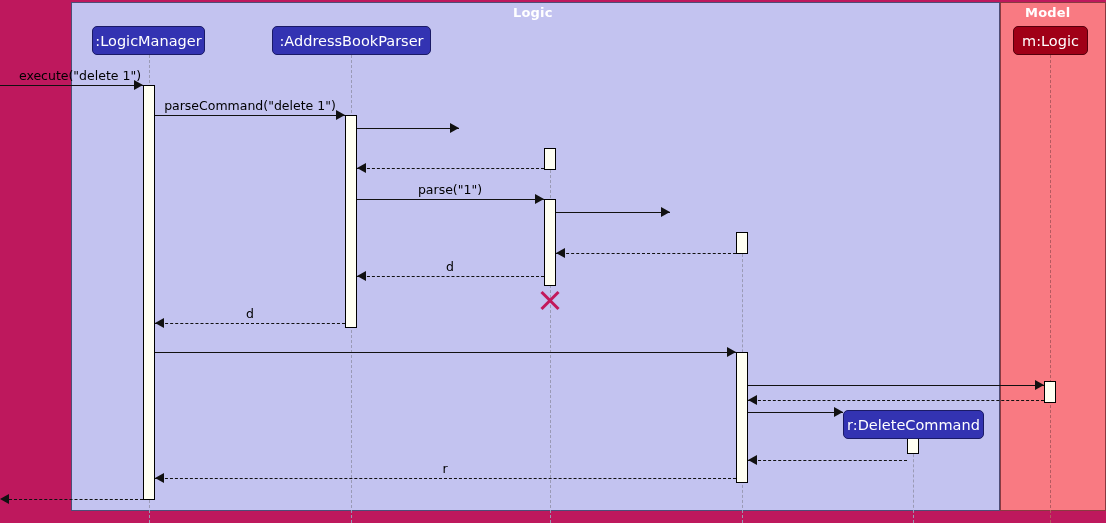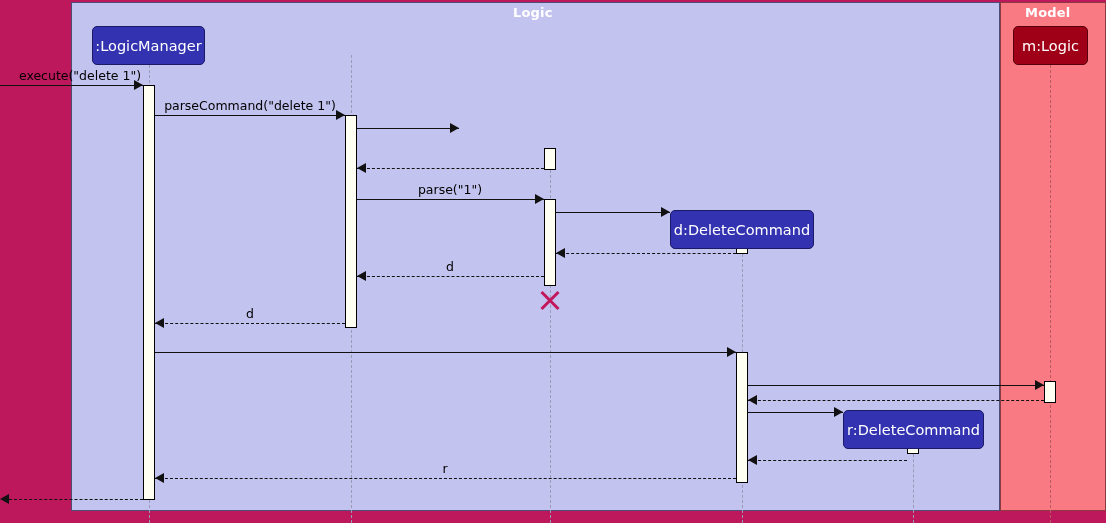--- a/index.html
+++ b/index.html
@@ -7,21 +7,21 @@
   #canvas{position:relative;width:1106px;height:523px;background:#be185d;overflow:hidden;}
 
   
   .frame{position:absolute;box-sizing:border-box;}
   .frame-logic{background:#c3c3f0;border:1px solid #4d4d77;}
   .frame-model{background:#f97a82;border:1px solid #8a3a40;}
   .frame-title{position:absolute;color:#ffffff;font-weight:bold;font-size:13px;
                letter-spacing:.2px;white-space:nowrap;}
 
   
-  .participant{position:absolute;box-sizing:border-box;height:39px;border-radius:5px;
+  .participant{position:absolute;box-sizing:border-box;height:29px;border-radius:5px;
                display:flex;align-items:center;justify-content:center;color:#ffffff;
                font-size:14.5px;white-space:nowrap;padding:0 0;}
   .p-logic{background:#3333b2;border:1px solid #1a1a66;}
   .p-model{background:#a00017;border:1px solid #55000c;}
 
   
   .lifeline{position:absolute;width:0;border-left:1px dashed #9a9ab5;}
   .lifeline.model-ll{border-left-color:#b55a60;}
 
   
@@ -70,25 +70,25 @@
   <div class="activation" style="left:544px;top:199px;height:87px;"></div>
   <div class="activation" style="left:736px;top:232px;height:22px;"></div>
   <div class="activation" style="left:736px;top:352px;height:131px;"></div>
   <div class="activation" style="left:907px;top:432px;height:22px;"></div>
   <div class="activation" style="left:1044px;top:381px;height:22px;"></div>
 
   <div class="participant p-logic" style="left:92px;top:26px;width:113px;">
     <span>:LogicManager</span>
   </div>
 
+  <div class="participant p-logic" style="left:272px;top:26px;width:159px;">
+    <span>:AddressBookParser</span>
+  </div>
 
 
-  <div class="participant p-logic" style="left:670px;top:210px;width:144px;">
-    <span>d:DeleteCommand</span>
-  </div>
 
   <div class="participant p-logic" style="left:843px;top:410px;width:141px;">
     <span>r:DeleteCommand</span>
   </div>
 
   <div class="participant p-model" style="left:1013px;top:26px;width:75px;">
     <span>m:Logic</span>
   </div>
 
   <div class="msg" style="left:0px;top:85px;width:143px;"></div>

